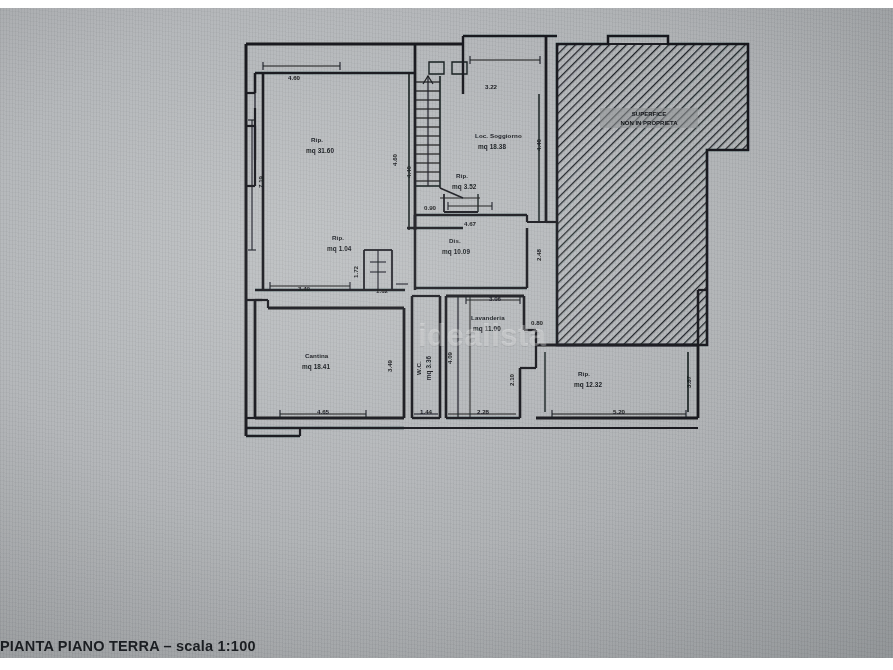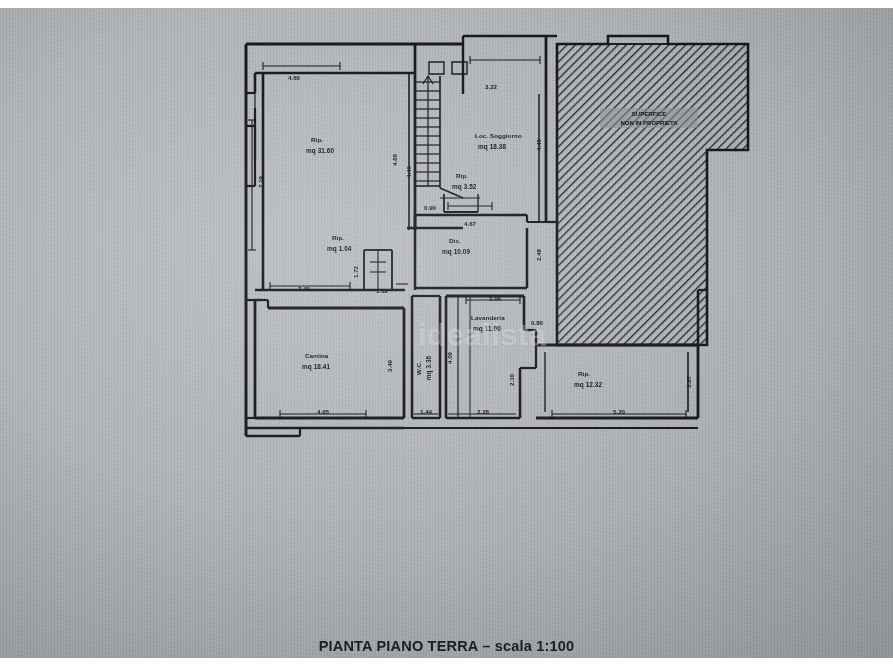--- a/index.html
+++ b/index.html
@@ -82,21 +82,21 @@
   .room-name { font-size: 6.2px; letter-spacing: 0.1px; }
   .room-area { font-size: 6.4px; letter-spacing: 0.1px; }
   .dim       { font-size: 6.2px; font-weight: bold; fill: #101317; }
   .hatch-lbl { font-size: 6.0px; font-weight: bold; fill: #0d1013; }
 
   #caption {
     position: absolute;
     left: 0;
     top: 638px;
     width: 893px;
-    text-align: center;
+    text-align: left;
     font-family: "Liberation Sans", sans-serif;
     font-weight: bold;
     font-size: 14.5px;
     color: #1b1e22;
     letter-spacing: 0.2px;
     white-space: nowrap;
   }
 
   #watermark {
     position: absolute;

